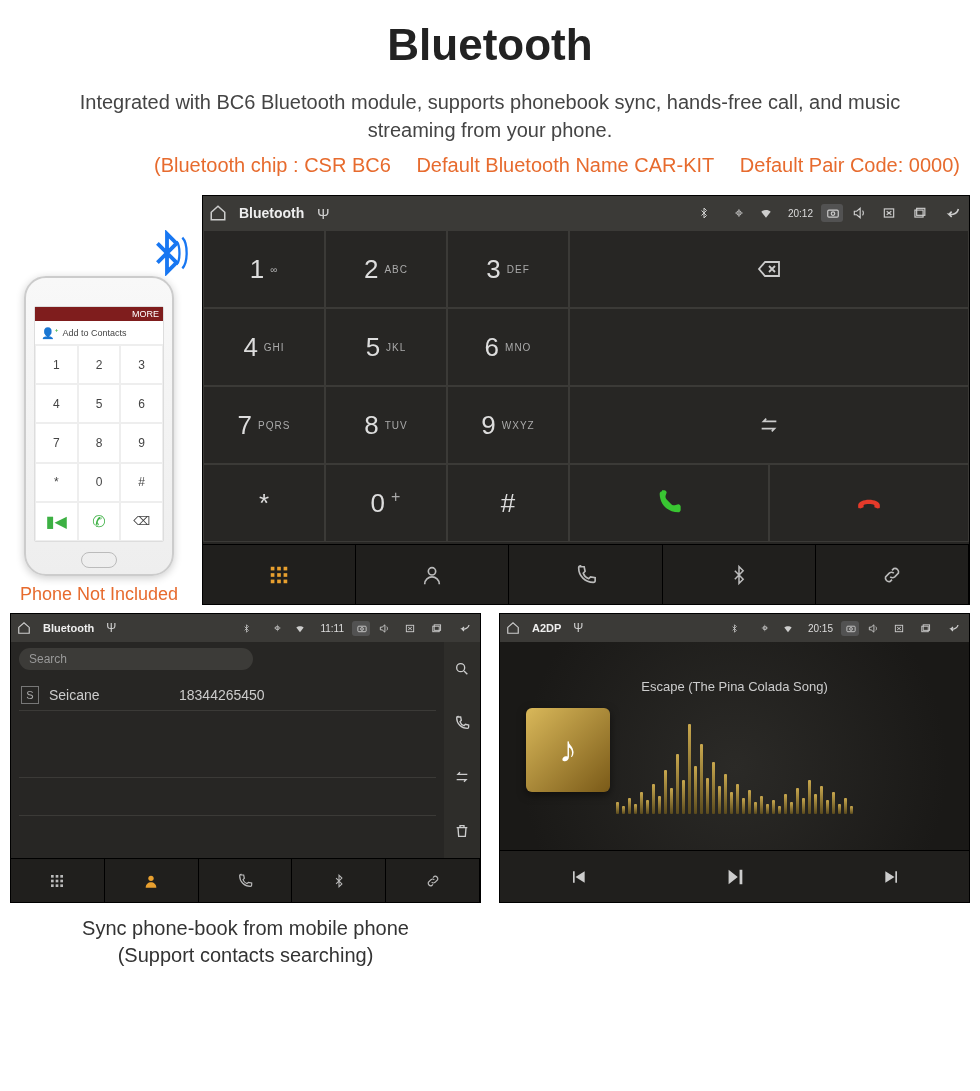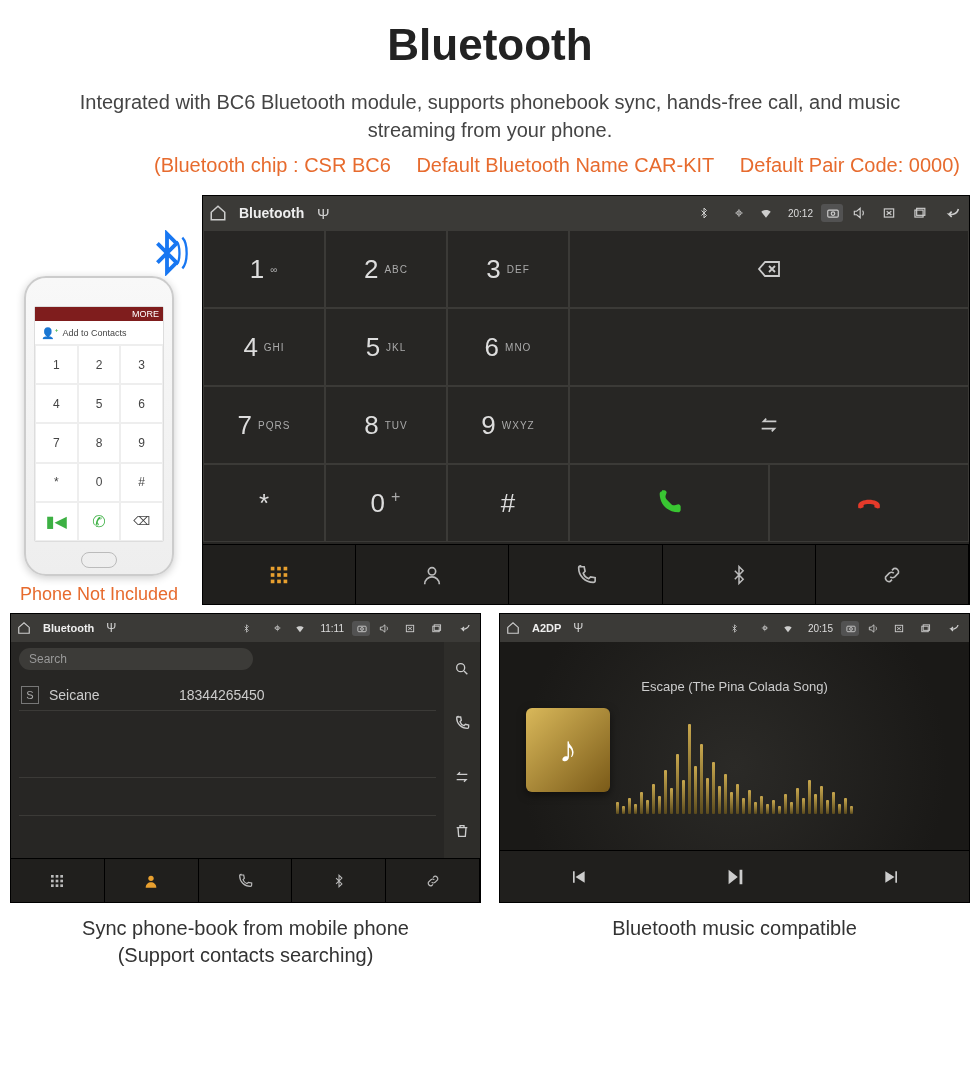--- a/index.html
+++ b/index.html
@@ -711,17 +711,17 @@
               </svg>
             </span>
           <span>
               <svg width="20" height="20" viewBox="0 0 24 24" fill="#ccc">
                 <path d="M16 5h2v14h-2zM4 5v14l11-7z"></path>
               </svg>
             </span>
         </div>
       </div>
       <div class="caption">
-        <span>Bluetooth music compatible</span><br>
+        <br>
       </div>
     </div>
   </div>
 </div>
 
 </body></html>

